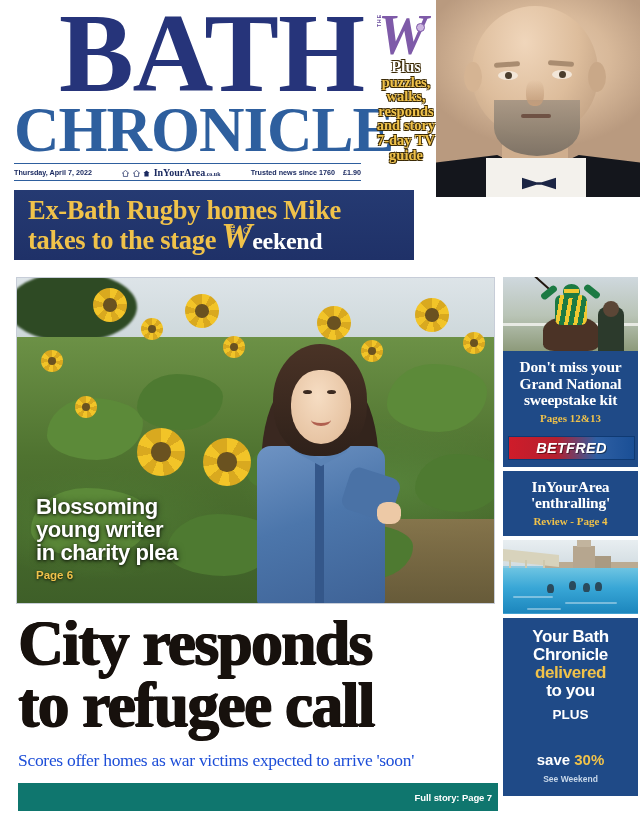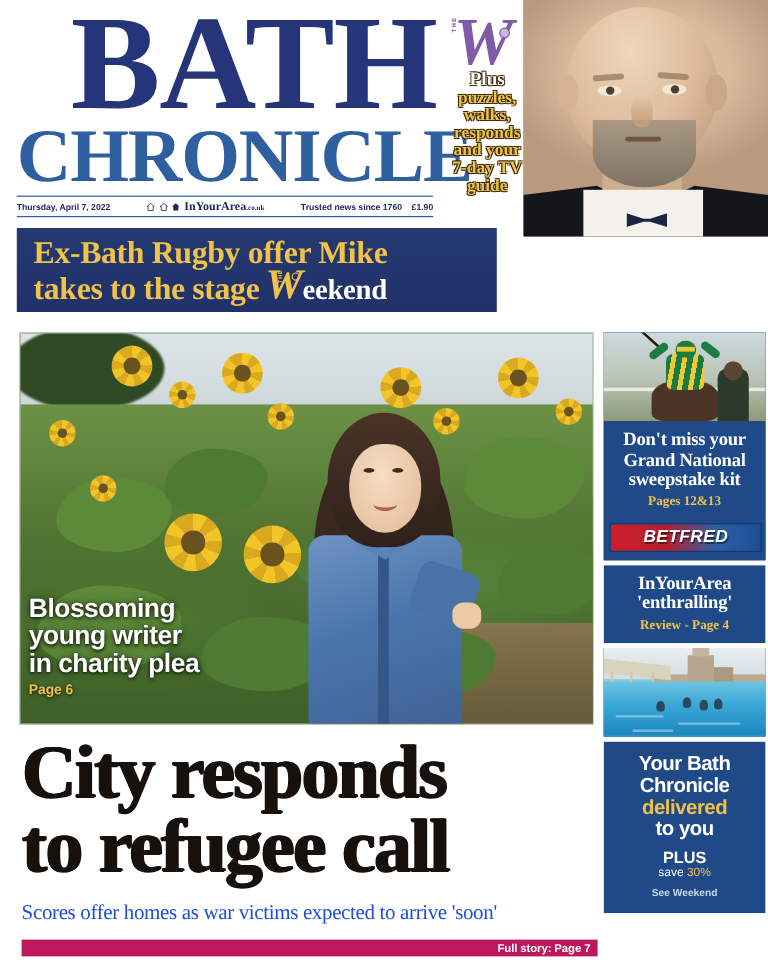--- a/index.html
+++ b/index.html
@@ -190,21 +190,21 @@
   }
   .girl .collar{position:absolute;left:46px;top:102px;width:52px;height:26px;background:#5b83b5;
      clip-path:polygon(0 0,50% 50%,100% 0,100% 22%,50% 78%,0 22%);}
   .girl .placket{position:absolute;left:66px;top:116px;width:9px;height:146px;background:#34578a;}
   .girl .arm{position:absolute;left:96px;top:128px;width:52px;height:44px;
      background:#4a72a6;border-radius:10px;transform:rotate(18deg);}
   .girl .hand{position:absolute;left:128px;top:158px;width:24px;height:22px;border-radius:40%;
      background:#edc9a6;}
 
   .caption{
-    position:absolute;left:4px;top:487px;width:250px;
+    position:absolute;left:16px;top:487px;width:250px;
     padding:8px 8px 10px 20px;box-sizing:border-box;
   }
   .cap-line{
     font-family:"Liberation Sans", sans-serif;font-weight:700;color:#ffffff;
     font-size:22px;line-height:23px;letter-spacing:-0.4px;
     text-shadow:0 1px 3px rgba(0,0,0,.75), 0 0 7px rgba(0,0,0,.55);
   }
   .cap-page{
     margin-top:5px;font-family:"Liberation Sans",sans-serif;font-weight:700;
     color:#f0c24a;font-size:11.5px;
@@ -279,40 +279,40 @@
   .sb-promo{
     background:#1f4a87;padding:10px 6px 12px;text-align:center;
   }
   .pr-line{
     font-family:"Liberation Sans", sans-serif;font-weight:700;color:#ffffff;
     font-size:17px;line-height:18px;letter-spacing:-0.4px;
   }
   .pr-gold{color:#f0c24a;}
   .pr-plus{margin-top:7px;font-family:"Liberation Sans",sans-serif;font-weight:700;
      color:#ffffff;font-size:13.5px;line-height:15px;}
-  .pr-save{font-family:"Liberation Sans",sans-serif;font-weight:400;color:#ffffff;font-size:10px;}
+  .pr-save{font-family:"Liberation Sans",sans-serif;font-weight:700;color:#ffffff;font-size:15px;margin-top:29px;}
   .pr-save .pct{color:#f0c24a;}
   .pr-see{margin-top:6px;font-family:"Liberation Sans",sans-serif;font-weight:700;
      color:#c8d8ea;font-size:8.5px;}
 
   
   .headline{
     position:absolute;left:18px;top:612px;width:480px;
     font-family:"Liberation Serif", serif;font-weight:700;
     color:#17110d;font-size:63px;line-height:62px;letter-spacing:-1.4px;
   }
   .hl-line{white-space:nowrap;
     text-shadow:1.2px 0 0 #17110d, -0.6px 0 0 #17110d, 0 1px 0 #17110d;}
   .standfirst{
     position:absolute;left:18px;top:750px;width:480px;
     font-family:"Liberation Serif", serif;font-weight:400;color:#1d4ed8;
     font-size:17.5px;line-height:20px;letter-spacing:-0.3px;white-space:nowrap;
   }
   .redbar{
-    position:absolute;left:18px;top:783px;width:480px;height:14px;background:#be185d;
+    position:absolute;left:18px;top:783px;width:480px;height:28px;background:#0f766e;
     display:flex;align-items:center;justify-content:flex-end;
   }
   .redbar span{
     font-family:"Liberation Sans", sans-serif;font-weight:700;color:#ffffff;
     font-size:9.5px;margin-right:6px;letter-spacing:-0.1px;
   }
 </style>
 </head>
 <body>
 
@@ -357,21 +357,21 @@
       <span class="the">THE</span>
       <span class="wch">W</span>
       <span class="dot"></span>
     </div>
 
     <div class="promo">
       <span class="plus">Plus</span>
       <div>puzzles,</div>
       <div>walks,</div>
       <div>responds</div>
-      <div>and your</div>
+      <div>and story</div>
       <div>7-day TV</div>
       <div>guide</div>
     </div>
 
     <div class="face-photo">
       <div class="bg"></div>
       <div class="suit"></div>
       <div class="neck"></div>
       <div class="shirt"></div>
       <div class="head"></div>
@@ -385,21 +385,21 @@
       <div class="pup-l"></div>
       <div class="pup-r"></div>
       <div class="nose"></div>
       <div class="mouth"></div>
       <div class="bow"></div>
     </div>
   </div>
 
   <div class="banner">
     <div class="banner-txt">
-      <div>Ex-Bath Rugby offer Mike</div>
+      <div>Ex-Bath Rugby homes Mike</div>
       <div class="banner-l2">
         <span>takes to the stage</span><span class="bw-logo"><span class="bthe">THE</span><span class="bwch">W</span><span class="bdot"></span></span><span class="weekend">eekend</span>
       </div>
     </div>
   </div>
 
   <div class="mainphoto">
     <div class="mp-sky"></div>
     <div class="mp-tree"></div>
     <div class="mp-field"></div>

